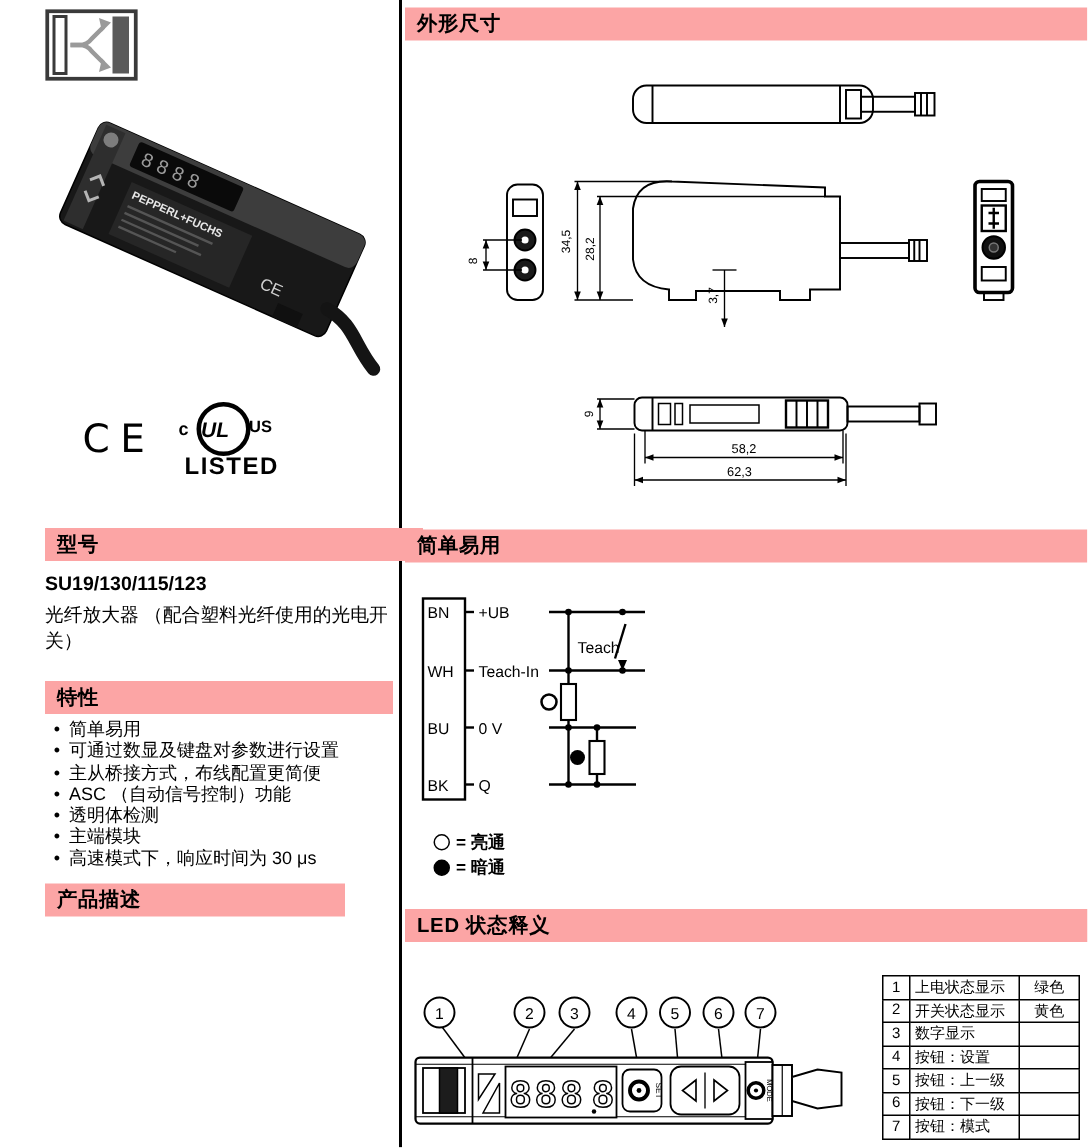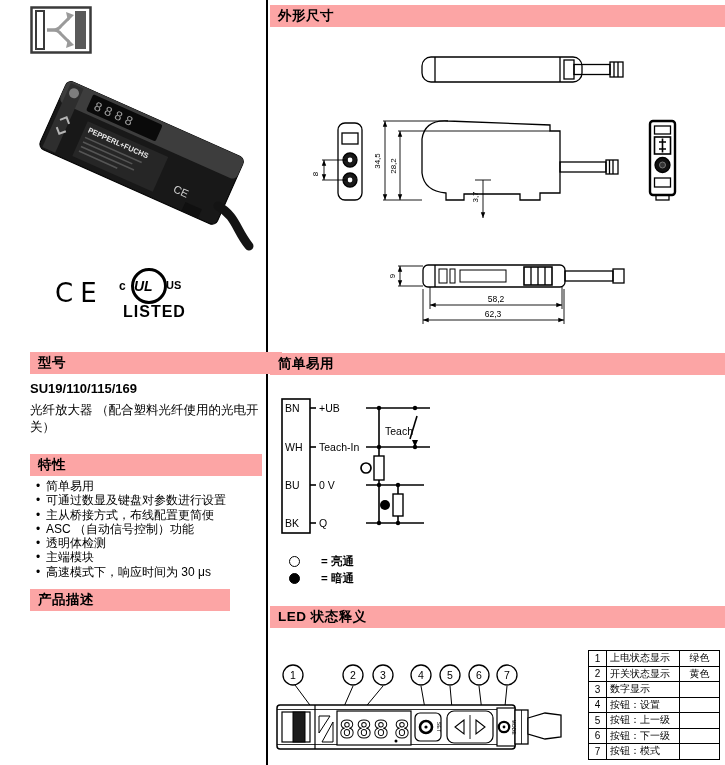--- a/index.html
+++ b/index.html
@@ -18,21 +18,21 @@
              text-align:justify;}
   .ce-mark{position:absolute;left:55px;top:278px;font-size:26px;letter-spacing:7px;
            font-family:"DejaVu Sans","Liberation Sans",sans-serif;}
   .ul-wrap{position:absolute;left:116px;top:266px;width:66px;height:54px;}
   .ul-circle{position:absolute;left:15px;top:2px;width:30px;height:30px;border:3px solid #000;
              border-radius:50%;display:flex;align-items:center;justify-content:flex-start;}
   .ul-core{font-weight:bold;font-style:italic;font-size:14px;}
   .ul-c{position:absolute;left:3px;top:13px;font-weight:bold;font-size:12px;}
   .ul-us{position:absolute;left:50px;top:13px;font-weight:bold;font-size:11px;}
   .ul-listed{position:absolute;left:7px;top:37px;font-weight:bold;font-size:16px;letter-spacing:1px;}
-  .legend-row{position:absolute;display:flex;align-items:center;gap:21px;font-size:11.5px;font-weight:bold;}
+  .legend-row{position:absolute;display:flex;align-items:center;gap:4px;font-size:11.5px;font-weight:bold;}
   .sym{width:9px;height:9px;border:1.7px solid #000;border-radius:50%;flex:none;}
   .sym.filled{background:#000;}
   table.led{position:absolute;left:588px;top:650px;border-collapse:collapse;font-size:10px;}
   table.led td{border:1px solid #000;height:14.5px;padding:0 3px;white-space:nowrap;}
   table.led td.n{width:11px;text-align:center;}
   table.led td.d{width:66px;}
   table.led td.c{width:33px;text-align:center;}
   svg{position:absolute;overflow:visible;}
   svg text{font-family:"Liberation Sans","DejaVu Sans",sans-serif;}
 </style>
@@ -80,21 +80,21 @@
     <span class="ul-circle">
       <span class="ul-core">UL</span>
     </span>
     <span class="ul-us">US</span>
     <span class="ul-listed">LISTED</span>
   </div>
 
   <div class="sec-bar" style="left:30px;top:352px;width:252px">
     <span>型号</span>
   </div>
-  <div class="model-name">SU19/110/115/169</div>
+  <div class="model-name">SU19/130/115/123</div>
   <div class="model-desc">光纤放大器 （配合塑料光纤使用的光电开关）</div>
 
   <div class="sec-bar" style="left:30px;top:454px;width:232px">
     <span>特性</span>
   </div>
   <div class="features">
     <div class="li">
         <span class="b">•</span>
         <span>简单易用</span>
       </div>

